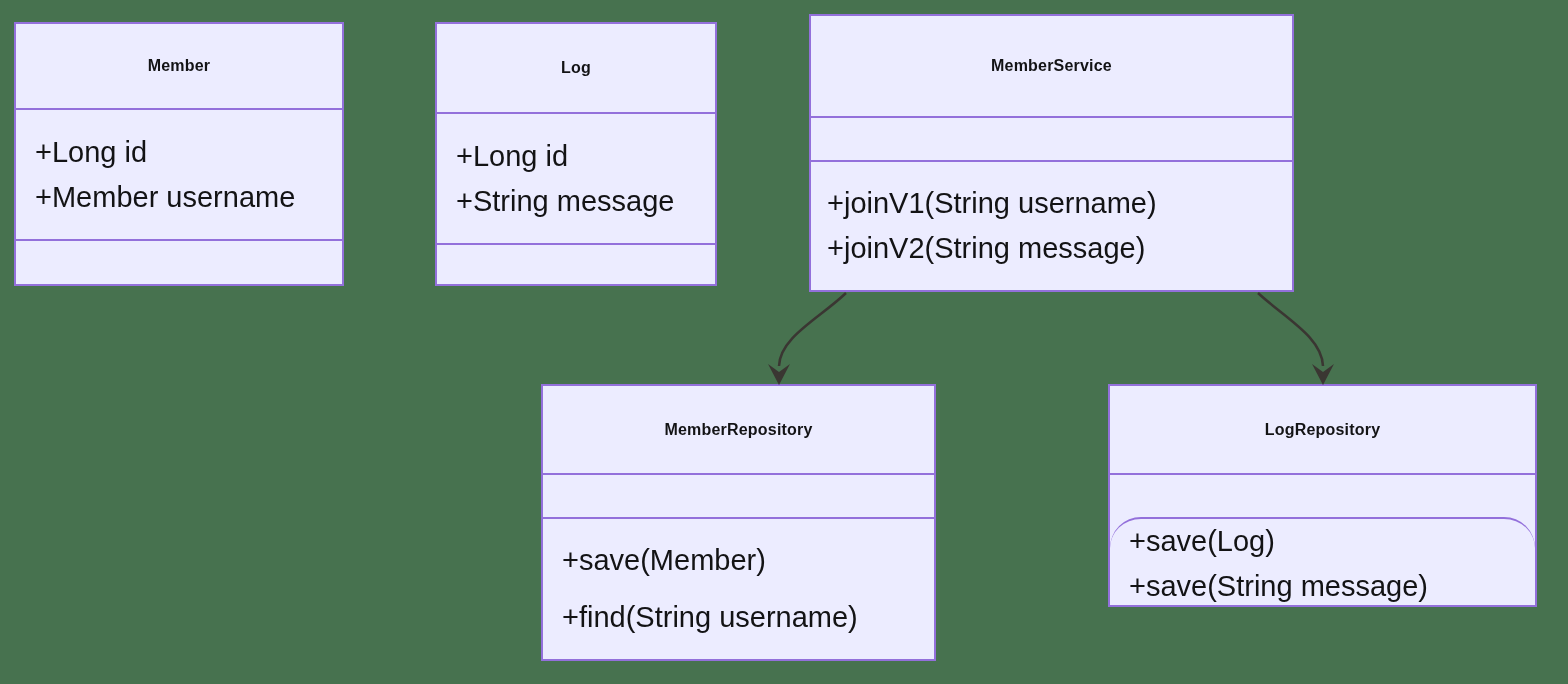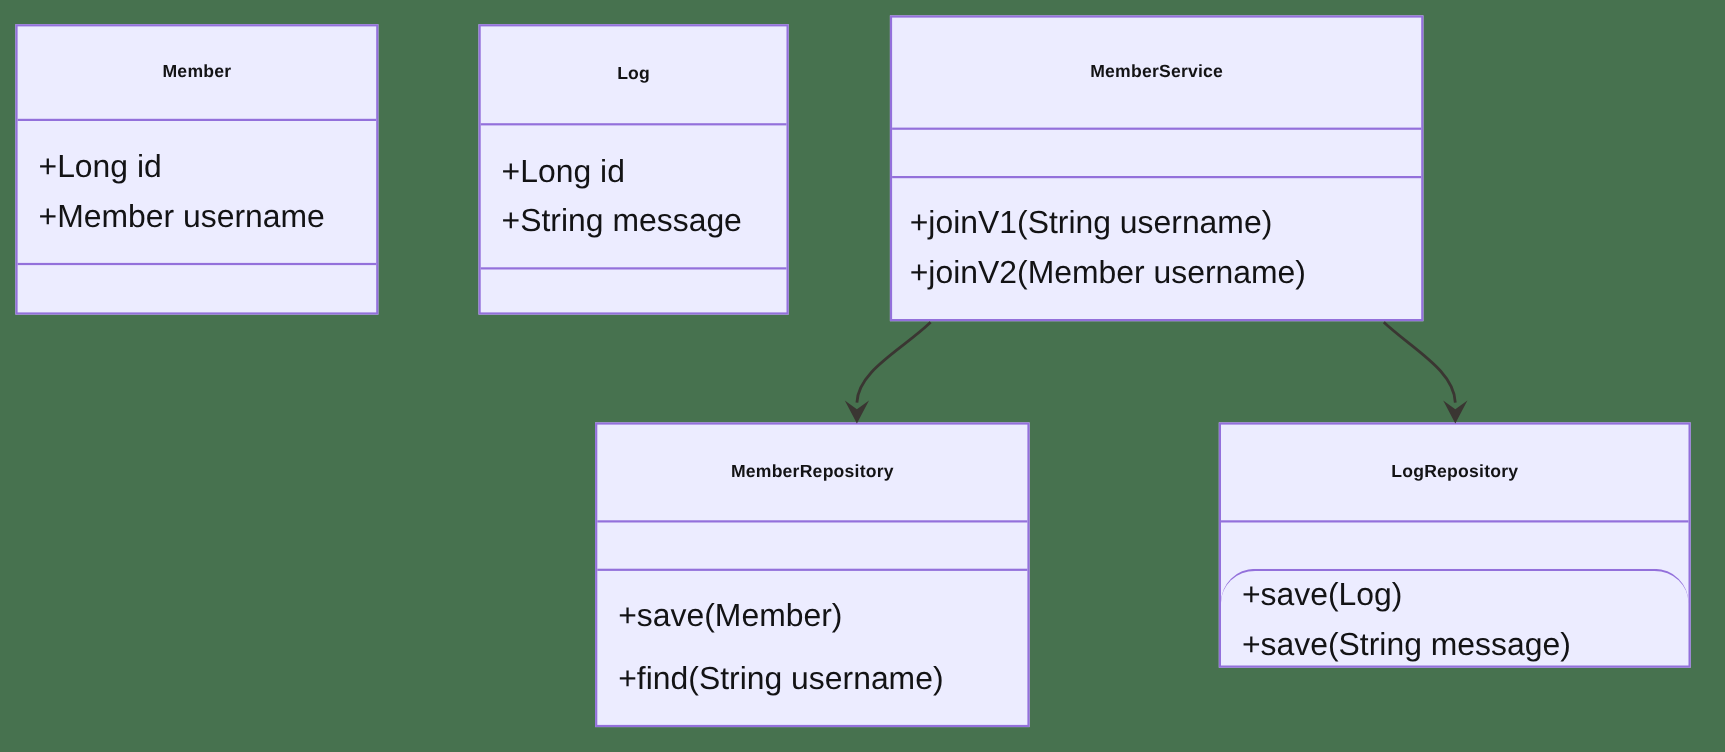--- a/index.html
+++ b/index.html
@@ -101,21 +101,21 @@
       <div class="member-line">+String message</div>
     </div>
     <div class="class-section methods-section"></div>
   </div>
 
   <div class="class-box" id="box-member-service">
     <div class="class-title">MemberService</div>
     <div class="class-section attrs-section"></div>
     <div class="class-section methods-section">
       <div class="member-line">+joinV1(String username)</div>
-      <div class="member-line">+joinV2(Member username)</div>
+      <div class="member-line">+joinV2(String message)</div>
     </div>
   </div>
 
   <div class="class-box" id="box-member-repository">
     <div class="class-title">MemberRepository</div>
     <div class="class-section attrs-section"></div>
     <div class="class-section methods-section">
       <div class="member-line">+save(Member)</div>
       <div class="member-line">+find(String username)</div>
     </div>

